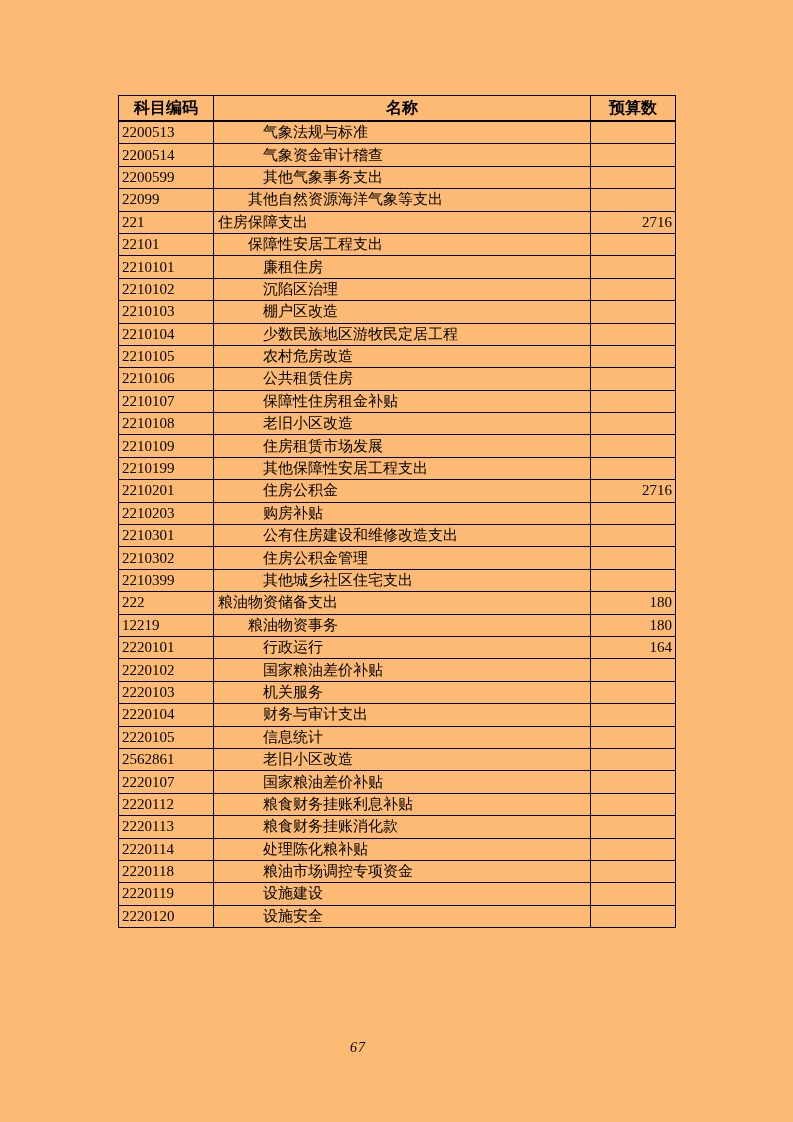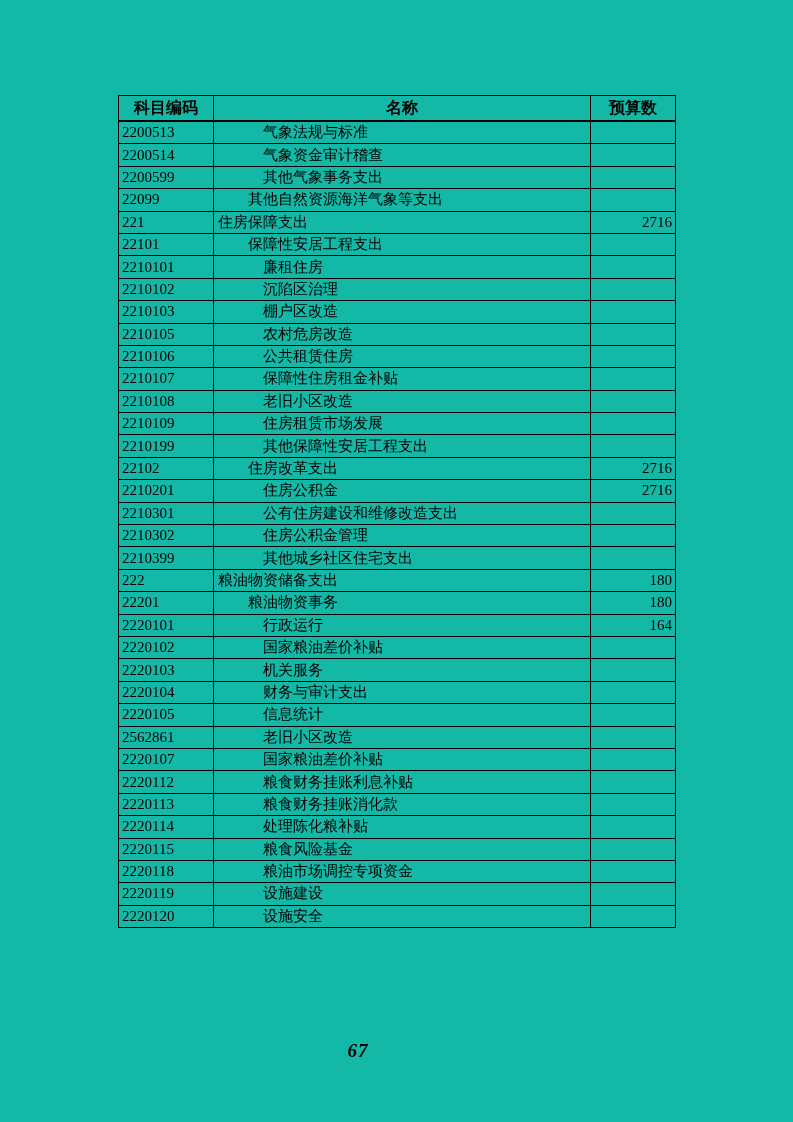--- a/index.html
+++ b/index.html
@@ -57,30 +57,29 @@
   td.budget {
     text-align: right;
     padding-right: 3px;
   }
   .page-number {
     position: absolute;
     top: 1040px;
     left: 0;
     width: 716px;
     text-align: center;
-    font-size: 19px;
+    font-size: 14px;
     font-style: italic;
     letter-spacing: 1px;
-    font-weight: bold;
   }
 </style>
 </head>
 <body>
 
-<div class="page" style="color: rgb(0, 0, 0); background: #14b8a6;">
+<div class="page" style="color: rgb(0, 0, 0); background: #fdba74;">
 
   <table class="budget-table">
     <colgroup>
       <col class="c-code">
       <col class="c-name">
       <col class="c-budget">
     </colgroup>
     <thead>
       <tr>
         <th>科目编码</th>
@@ -128,20 +127,25 @@
           <td class="code">2210102</td>
           <td class="name indent-2">沉陷区治理</td>
           <td class="budget"></td>
         </tr>
         <tr>
           <td class="code">2210103</td>
           <td class="name indent-2">棚户区改造</td>
           <td class="budget"></td>
         </tr>
         <tr>
+          <td class="code">2210104</td>
+          <td class="name indent-2">少数民族地区游牧民定居工程</td>
+          <td class="budget"></td>
+        </tr>
+        <tr>
           <td class="code">2210105</td>
           <td class="name indent-2">农村危房改造</td>
           <td class="budget"></td>
         </tr>
         <tr>
           <td class="code">2210106</td>
           <td class="name indent-2">公共租赁住房</td>
           <td class="budget"></td>
         </tr>
         <tr>
@@ -156,53 +160,53 @@
         </tr>
         <tr>
           <td class="code">2210109</td>
           <td class="name indent-2">住房租赁市场发展</td>
           <td class="budget"></td>
         </tr>
         <tr>
           <td class="code">2210199</td>
           <td class="name indent-2">其他保障性安居工程支出</td>
           <td class="budget"></td>
-        </tr>
-        <tr>
-          <td class="code">22102</td>
-          <td class="name indent-1">住房改革支出</td>
-          <td class="budget">2716</td>
         </tr>
         <tr>
           <td class="code">2210201</td>
           <td class="name indent-2">住房公积金</td>
           <td class="budget">2716</td>
         </tr>
         <tr>
+          <td class="code">2210203</td>
+          <td class="name indent-2">购房补贴</td>
+          <td class="budget"></td>
+        </tr>
+        <tr>
           <td class="code">2210301</td>
           <td class="name indent-2">公有住房建设和维修改造支出</td>
           <td class="budget"></td>
         </tr>
         <tr>
           <td class="code">2210302</td>
           <td class="name indent-2">住房公积金管理</td>
           <td class="budget"></td>
         </tr>
         <tr>
           <td class="code">2210399</td>
           <td class="name indent-2">其他城乡社区住宅支出</td>
           <td class="budget"></td>
         </tr>
         <tr>
           <td class="code">222</td>
           <td class="name indent-0">粮油物资储备支出</td>
           <td class="budget">180</td>
         </tr>
         <tr>
-          <td class="code">22201</td>
+          <td class="code">12219</td>
           <td class="name indent-1">粮油物资事务</td>
           <td class="budget">180</td>
         </tr>
         <tr>
           <td class="code">2220101</td>
           <td class="name indent-2">行政运行</td>
           <td class="budget">164</td>
         </tr>
         <tr>
           <td class="code">2220102</td>
@@ -243,25 +247,20 @@
           <td class="code">2220113</td>
           <td class="name indent-2">粮食财务挂账消化款</td>
           <td class="budget"></td>
         </tr>
         <tr>
           <td class="code">2220114</td>
           <td class="name indent-2">处理陈化粮补贴</td>
           <td class="budget"></td>
         </tr>
         <tr>
-          <td class="code">2220115</td>
-          <td class="name indent-2">粮食风险基金</td>
-          <td class="budget"></td>
-        </tr>
-        <tr>
           <td class="code">2220118</td>
           <td class="name indent-2">粮油市场调控专项资金</td>
           <td class="budget"></td>
         </tr>
         <tr>
           <td class="code">2220119</td>
           <td class="name indent-2">设施建设</td>
           <td class="budget"></td>
         </tr>
         <tr>

